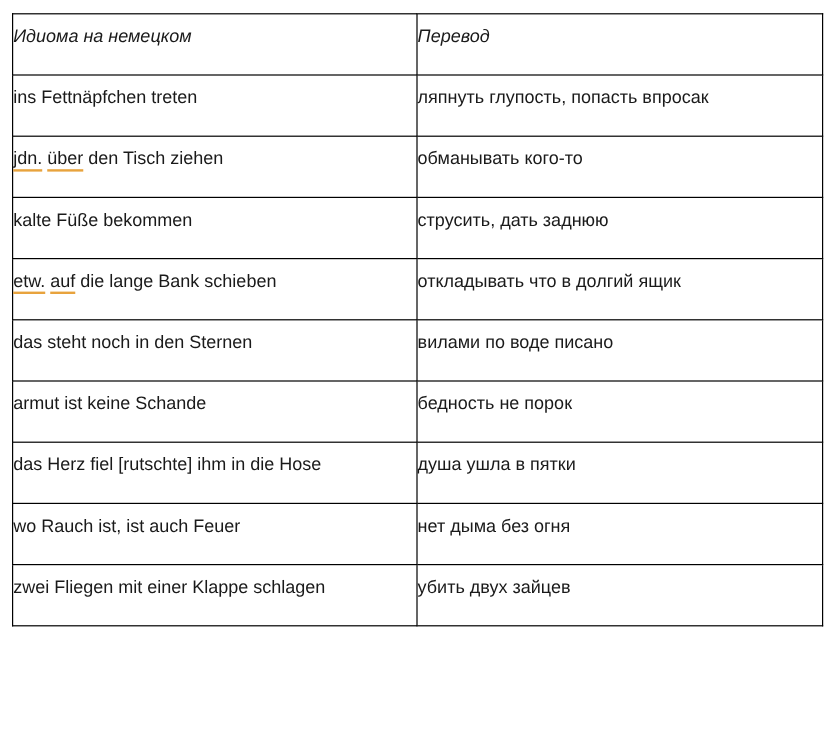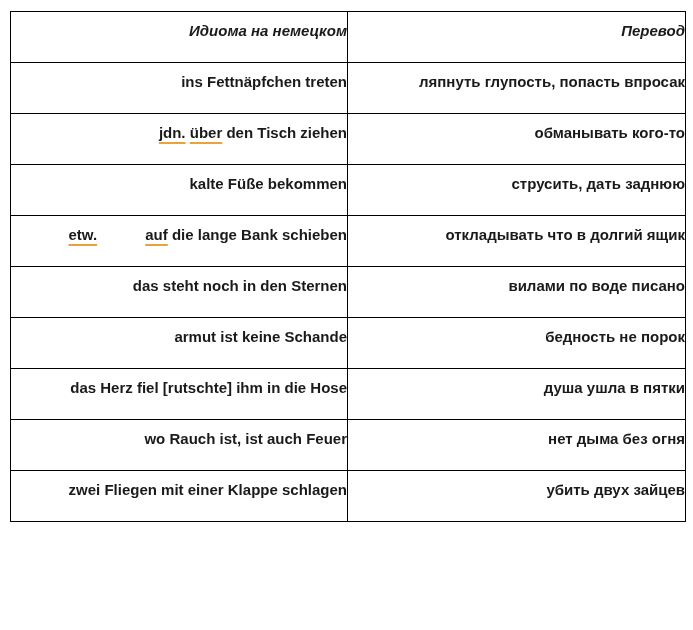--- a/index.html
+++ b/index.html
@@ -12,23 +12,23 @@
     border-collapse: collapse;
     font-family: "Liberation Sans", sans-serif;
     font-size: 15px;
     color: #1a1a1a;
     table-layout: fixed;
   }
   table.idioms td, table.idioms th {
     border: 1px solid #000000;
     height: 50px;
     padding: 0;
-    text-align: right;
+    text-align: left;
     vertical-align: top;
-    font-weight: bold;
+    font-weight: normal;
   }
   table.idioms .cell-inner {
     padding-top: 10px;
     line-height: 18px;
   }
   table.idioms th { font-style: italic; }
   col.c1 { width: 337px; }
   col.c2 { width: 338px; }
   .spell {
     text-decoration: underline;
@@ -75,21 +75,21 @@
     <tr>
       <td>
           <div class="cell-inner">kalte Füße bekommen</div>
         </td>
       <td>
           <div class="cell-inner">струсить, дать заднюю</div>
         </td>
     </tr>
     <tr>
       <td>
-          <div class="cell-inner"><span class="spell" style="text-decoration-color: rgb(232, 163, 61); margin-top: 40px;">etw.</span><span> </span><span class="spell" style="text-decoration-color: rgb(232, 163, 61); margin-left: 44px;">auf</span><span> die lange Bank schieben</span></div>
+          <div class="cell-inner"><span class="spell" style="text-decoration-color: rgb(232, 163, 61); margin-top: 40px;">etw.</span><span> </span><span class="spell" style="text-decoration-color: rgb(232, 163, 61);">auf</span><span> die lange Bank schieben</span></div>
         </td>
       <td>
           <div class="cell-inner">откладывать что в долгий ящик</div>
         </td>
     </tr>
     <tr>
       <td>
           <div class="cell-inner">das steht noch in den Sternen</div>
         </td>
       <td>

